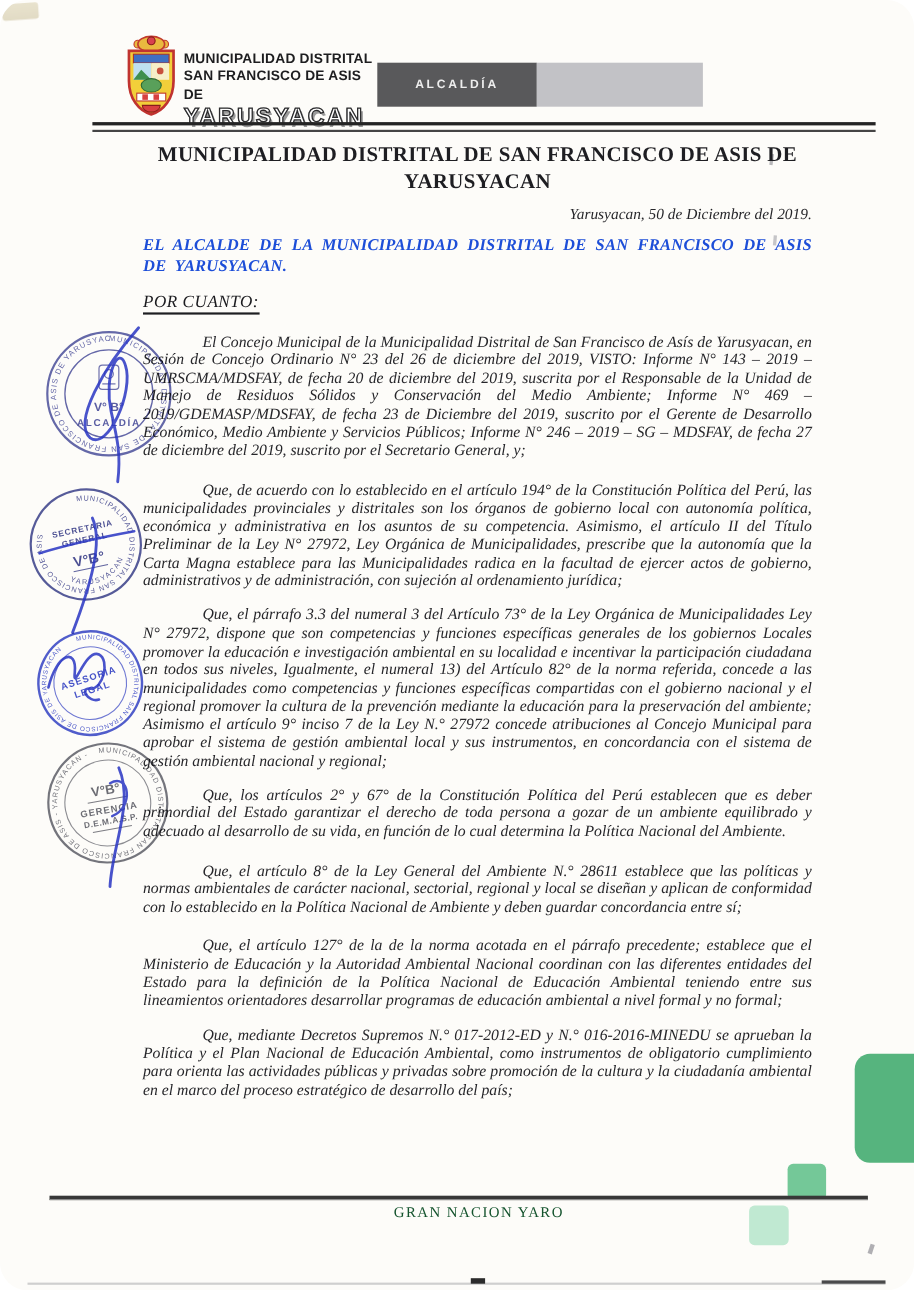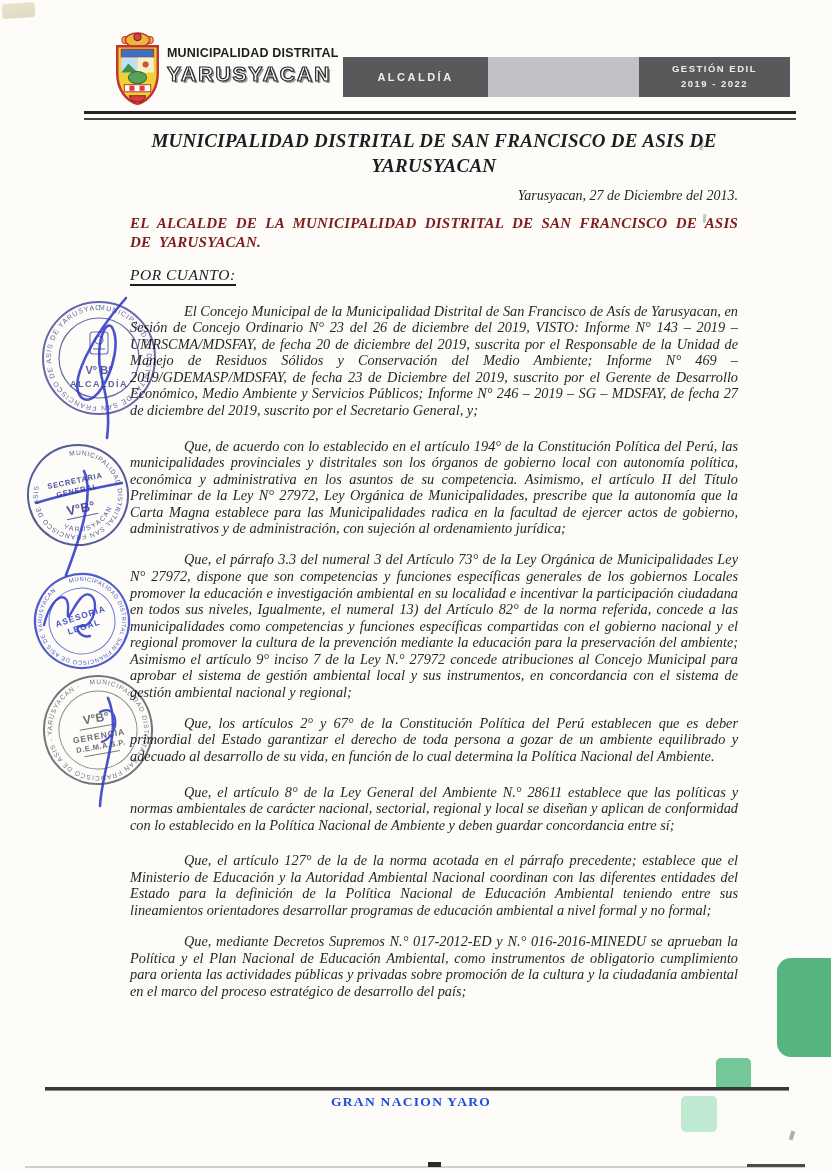--- a/index.html
+++ b/index.html
@@ -1,17 +1,17 @@
 <!DOCTYPE html>
 <html><head>
 <meta charset="utf-8">
 <style>
   html,body{margin:0;padding:0;}
   .page{position:relative;width:831px;height:1173px;background:#fdfcf9;overflow:hidden;
-        font-family:"Liberation Serif",serif;color:#26262a;}
+        font-family:"Liberation Serif",serif;color:#26262a;border-radius:25px;}
 
   
   .logo{position:absolute;left:111px;top:31px;width:53px;height:77px;}
   .org-text{position:absolute;left:167px;top:45px;width:180px;
             font-family:"Liberation Sans",sans-serif;}
   .org-line{font-size:12.5px;font-weight:bold;color:#1d1d1f;letter-spacing:.2px;line-height:1.3;}
   .org-stylized{margin-top:1px;font-size:21px;font-weight:bold;letter-spacing:2px;color:#ffffff;
                 -webkit-text-stroke:1.2px #2c2c2e;
                 text-shadow:2px 2px 0 #9a9a9a, -0.5px -0.5px 0 #444;}
   .banner{position:absolute;left:343px;top:57px;width:447px;height:40px;display:flex;
@@ -20,27 +20,27 @@
             justify-content:center;font-size:11px;font-weight:bold;letter-spacing:2.5px;}
   .seg-mid{width:151px;background:#c2c2c6;}
   .seg-right{width:151px;background:#59595b;color:#ededed;display:flex;flex-direction:column;
              align-items:center;justify-content:center;font-size:9.5px;font-weight:bold;
              letter-spacing:1.5px;line-height:1.55;}
   .header-rule{position:absolute;left:84px;top:111px;width:712px;height:4px;
                border-top:3px solid #242424;border-bottom:2px solid #454545;}
 
   
   .doc{position:absolute;left:130px;top:128px;width:608px;}
-  .title{text-align:center;font-style:italic;font-weight:bold;font-size:19px;line-height:1.32;
+  .title{text-align:center;font-weight:bold;font-size:19px;line-height:1.32;
          letter-spacing:.3px;color:#1e1e22;}
   .ord{text-align:center;font-style:italic;font-weight:bold;font-size:20.5px;margin-top:20px;color:#17171b;}
   .ord span{border-bottom:2.5px solid #1e1e22;padding:0 4px 1px 4px;letter-spacing:.8px;}
   .dateline{text-align:right;font-style:italic;font-size:14px;margin-top:10px;}
   .addressee{margin-top:10px;font-style:italic;font-weight:bold;font-size:15px;line-height:1.28;
-             text-align:justify;word-spacing:4px;letter-spacing:.2px;color:#7f1d1d;}
+             text-align:justify;word-spacing:4px;letter-spacing:.2px;color:#1d4ed8;}
   .sec-head{margin-top:13px;font-style:italic;font-weight:normal;font-size:15.5px;color:#1b1b1f;}
   .sec-head span{border-bottom:2px solid #1e1e22;padding-bottom:1px;letter-spacing:.5px;}
   .sec-head.considerando{margin-top:12px;}
   .para{font-style:italic;font-size:14.3px;line-height:1.16;text-align:justify;
         text-indent:54px;margin-top:19px;}
   .para.p3{margin-top:13px;}
   .para.p4{margin-top:14px;}
   .para.p5{}
   .para.p6{}
   .para.p7{margin-top:13px;}
@@ -49,22 +49,22 @@
   .stamp{position:absolute;mix-blend-mode:multiply;overflow:visible;}
   .stamp text{font-family:"Liberation Sans",sans-serif;}
   #stamp-alcaldia{left:34px;top:296px;}
   #stamp-secretaria{left:22px;top:443px;}
   #stamp-asesoria{left:30px;top:571px;}
   #stamp-gerencia{left:38px;top:672px;}
 
   
   .footer-rule{position:absolute;left:45px;top:1087px;width:744px;height:3px;background:#383838;
                border-bottom:1px solid #8a8a8a;z-index:3;}
-  .footer-motto{position:absolute;left:331px;top:1094px;font-weight:bold;font-size:13.5px;
-                letter-spacing:1.3px;color:#1d4ed8;z-index:3;}
+  .footer-motto{position:absolute;left:358px;top:1094px;font-weight:normal;font-size:13.5px;
+                letter-spacing:1.3px;color:#14532d;z-index:3;}
 
   
   .green-tab{position:absolute;left:777px;top:958px;width:54px;height:99px;background:#56b47e;
              border-radius:14px 0 0 14px;z-index:2;}
   .green-sq{position:absolute;left:716px;top:1058px;width:35px;height:33px;background:#74c898;
             border-radius:5px;z-index:2;}
   .green-sq-light{position:absolute;left:681px;top:1096px;width:36px;height:36px;background:#c0e9d2;
                   border-radius:5px;z-index:2;}
 
   
@@ -106,40 +106,37 @@
     <circle cx="34" cy="33" r="3" fill="#c8503c"></circle>
     <ellipse cx="26" cy="46" rx="9" ry="6" fill="#59a05a" stroke="#2e6b33" stroke-width="1"></ellipse>
     <rect x="13" y="53" width="26" height="7" fill="#ffffff" stroke="#c23a2e" stroke-width="1"></rect>
     <rect x="18" y="54" width="5" height="5" fill="#d84040"></rect>
     <rect x="28" y="54" width="5" height="5" fill="#d84040"></rect>
     <path d="M18,64 a8,6 0 0 0 16,0 z" fill="#d84040" stroke="#8a1b1b" stroke-width="1"></path>
   </svg>
 
   <div class="org-text">
     <div class="org-line">MUNICIPALIDAD DISTRITAL</div>
+    <div class="org-line">SAN FRANCISCO DE ASIS DE</div>
     <div class="org-stylized">YARUSYACAN</div>
   </div>
 
   <div class="banner">
     <div class="seg-left">ALCALDÍA</div>
     <div class="seg-mid"></div>
-    <div class="seg-right">
-      <span>GESTIÓN EDIL</span>
-      <span>2019 - 2022</span>
-    </div>
   </div>
 
   <div class="header-rule"></div>
 
   <div class="doc">
     <div class="title">
       <div>MUNICIPALIDAD DISTRITAL DE SAN FRANCISCO DE ASIS DE</div>
       <div>YARUSYACAN</div>
     </div>
-    <div class="dateline">Yarusyacan, 27 de Diciembre del 2013.</div>
+    <div class="dateline">Yarusyacan, 50 de Diciembre del 2019.</div>
     <div class="addressee">EL ALCALDE DE LA MUNICIPALIDAD DISTRITAL DE SAN FRANCISCO DE ASIS DE YARUSYACAN.</div>
 
     <div class="sec-head">
       <span>POR CUANTO:</span>
     </div>
     <p class="para p1">El Concejo Municipal de la Municipalidad Distrital de San Francisco de Asís de Yarusyacan, en Sesión de Concejo Ordinario N° 23 del 26 de diciembre del 2019, VISTO: Informe N° 143 – 2019 – UMRSCMA/MDSFAY, de fecha 20 de diciembre del 2019, suscrita por el Responsable de la Unidad de Manejo de Residuos Sólidos y Conservación del Medio Ambiente; Informe N° 469 – 2019/GDEMASP/MDSFAY, de fecha 23 de Diciembre del 2019, suscrito por el Gerente de Desarrollo Económico, Medio Ambiente y Servicios Públicos; Informe N° 246 – 2019 – SG – MDSFAY, de fecha 27 de diciembre del 2019, suscrito por el Secretario General, y;</p>
 
     <p class="para p2">Que, de acuerdo con lo establecido en el artículo 194° de la Constitución Política del Perú, las municipalidades provinciales y distritales son los órganos de gobierno local con autonomía política, económica y administrativa en los asuntos de su competencia. Asimismo, el artículo II del Título Preliminar de la Ley N° 27972, Ley Orgánica de Municipalidades, prescribe que la autonomía que la Carta Magna establece para las Municipalidades radica en la facultad de ejercer actos de gobierno, administrativos y de administración, con sujeción al ordenamiento jurídica;</p>
     <p class="para p3">Que, el párrafo 3.3 del numeral 3 del Artículo 73° de la Ley Orgánica de Municipalidades Ley N° 27972, dispone que son competencias y funciones específicas generales de los gobiernos Locales promover la educación e investigación ambiental en su localidad e incentivar la participación ciudadana en todos sus niveles, Igualmente, el numeral 13) del Artículo 82° de la norma referida, concede a las municipalidades como competencias y funciones específicas compartidas con el gobierno nacional y el regional promover la cultura de la prevención mediante la educación para la preservación del ambiente; Asimismo el artículo 9° inciso 7 de la Ley N.° 27972 concede atribuciones al Concejo Municipal para aprobar el sistema de gestión ambiental local y sus instrumentos, en concordancia con el sistema de gestión ambiental nacional y regional;</p>
     <p class="para p4">Que, los artículos 2° y 67° de la Constitución Política del Perú establecen que es deber primordial del Estado garantizar el derecho de toda persona a gozar de un ambiente equilibrado y adecuado al desarrollo de su vida, en función de lo cual determina la Política Nacional del Ambiente.</p>

